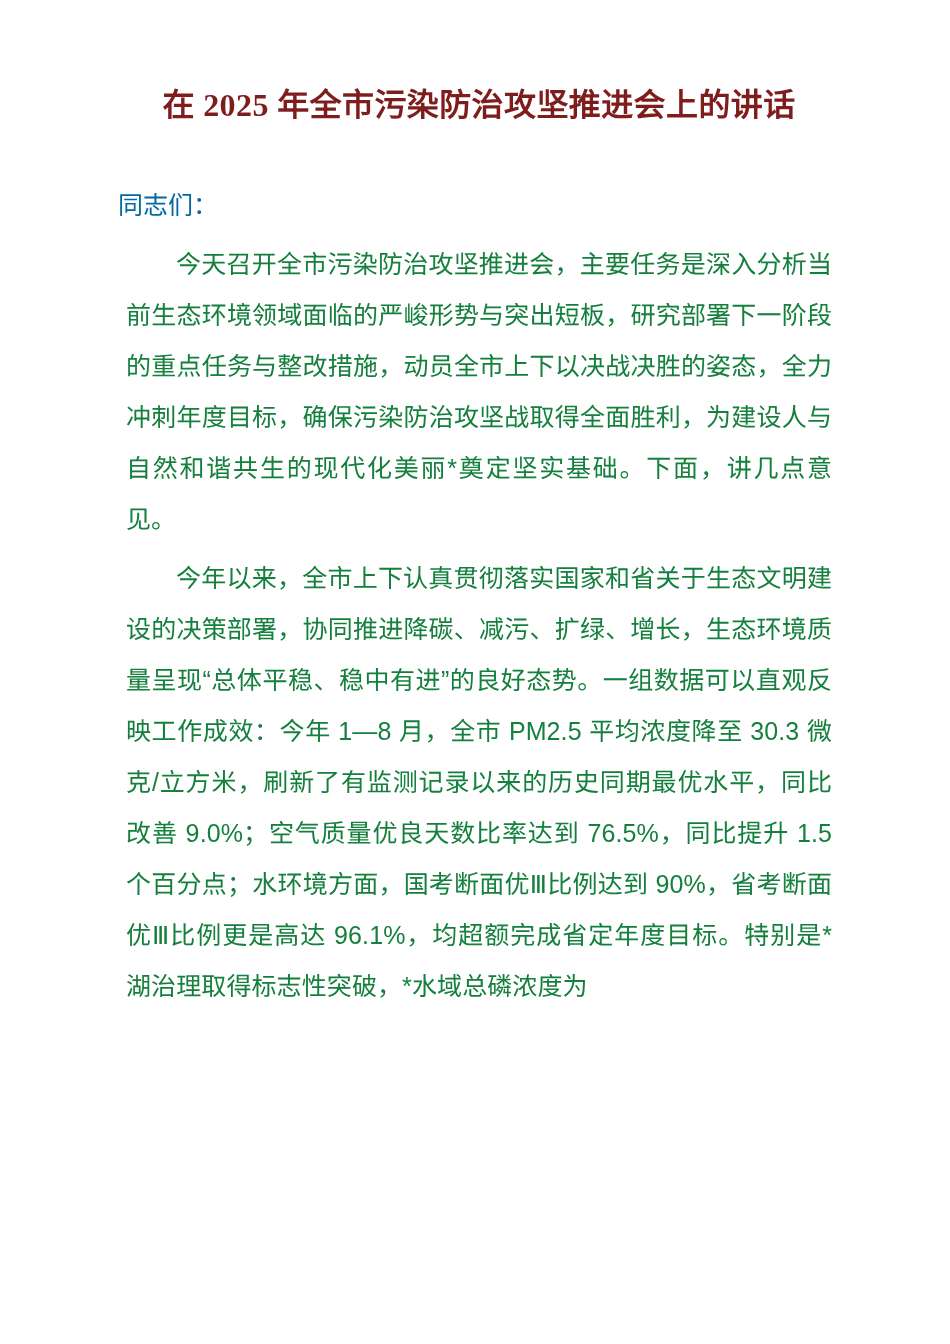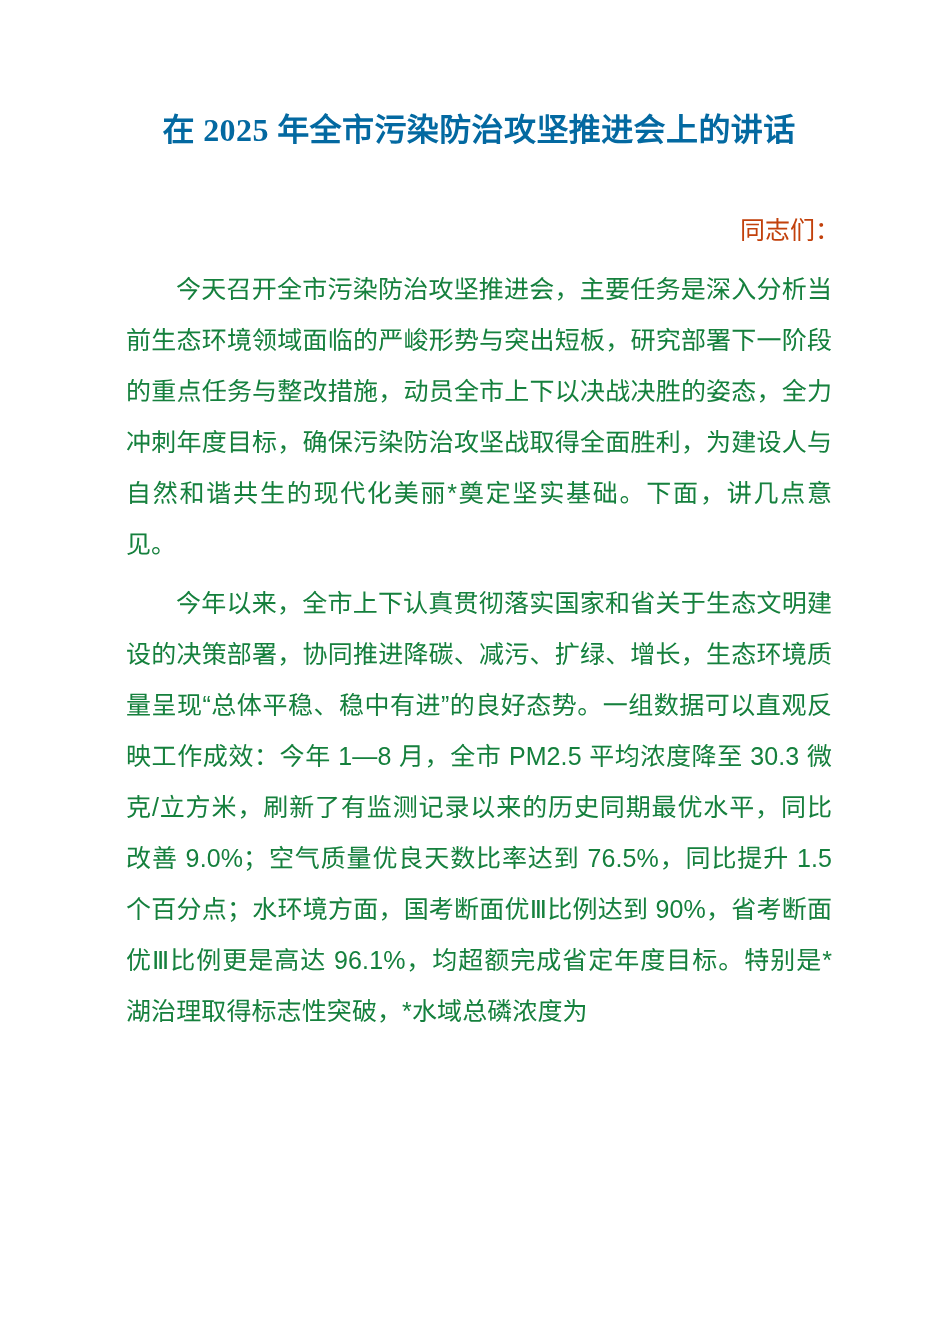--- a/index.html
+++ b/index.html
@@ -25,34 +25,34 @@
     position: absolute;
     left: 118px;
     top: 0;
     width: 722px;
   }
   .doc-title {
     font-family: "Liberation Serif", "DejaVu Serif", serif;
     font-weight: bold;
     font-size: 32px;
     line-height: 44px;
-    color: #0369a1;
+    color: #7f1d1d;
     text-align: center;
     letter-spacing: 0.4px;
     margin: 0;
-    padding-top: 108px;
+    padding-top: 83px;
     white-space: nowrap;
   }
   .salutation {
     font-size: 25px;
     line-height: 51px;
-    color: #c2410c;
+    color: #0369a1;
     margin: 0;
     padding-top: 53px;
-    text-align: right;
+    text-align: left;
   }
   p.body-para {
     font-size: 25px;
     line-height: 51px;
     color: #15803d;
     margin: 8px;
     text-align: justify;
     text-justify: inter-character;
     text-indent: 2em;
     word-break: break-all;

